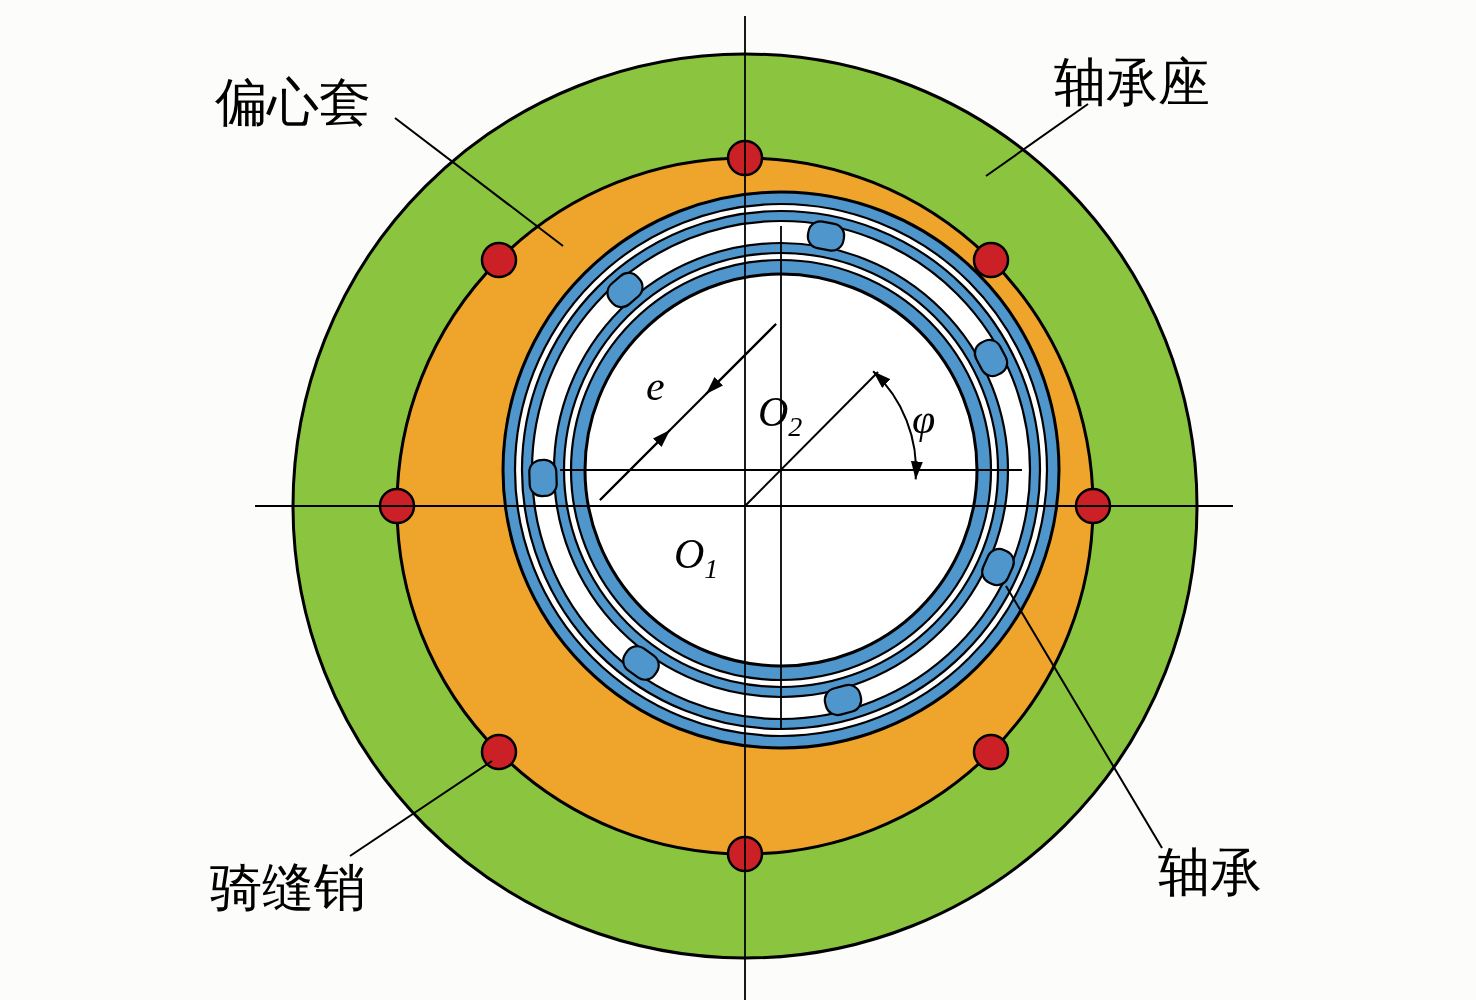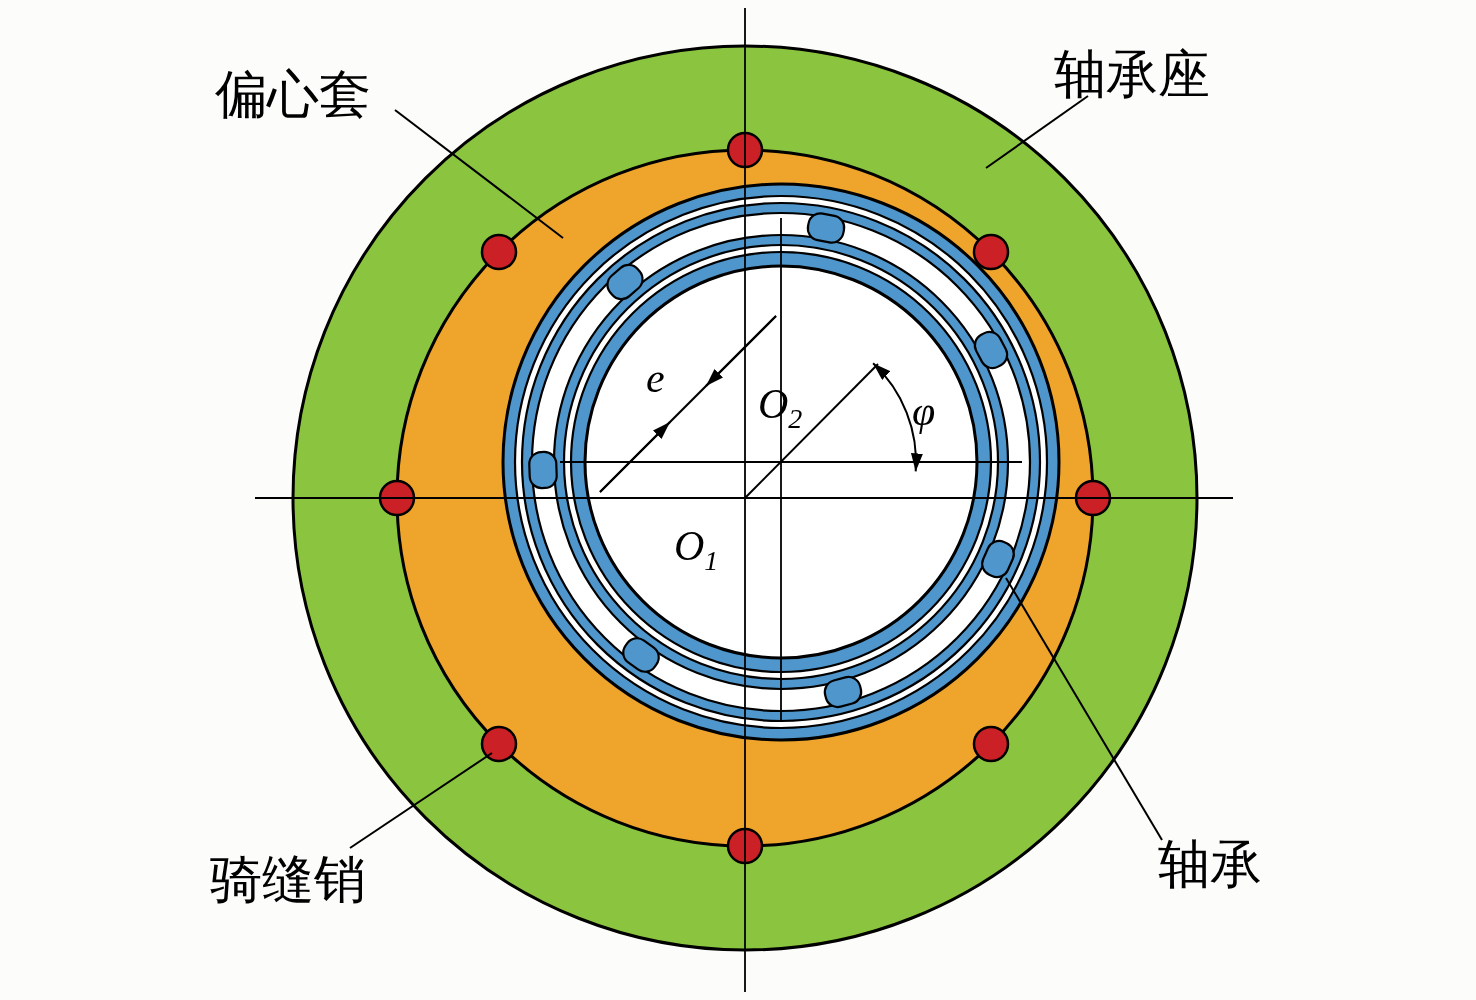--- a/index.html
+++ b/index.html
@@ -2,21 +2,21 @@
 <html style="--housing-green: #8BC53F; --sleeve-orange: #EFA42B; --bearing-blue: #4E96CB; --pin-red: #CB2026; --outline-black: #000000; --background: #FCFCFA;"><head>
 <meta charset="utf-8">
 <style>
   html, body { margin: 0; padding: 0; }
   body {
     width: 1476px; height: 1000px;
     background: var(--background, #FCFCFA);
     font-family: "Liberation Serif", "DejaVu Serif", serif;
     overflow: hidden;
   }
-  .stage { position: relative; width: 1476px; height: 848px; }
+  .stage { position: relative; width: 1476px; height: 848px; margin-top: 8px; }
   svg { display: block; }
 
   .housing   { fill: var(--housing-green, #8BC53F); stroke: #000; stroke-width: 3; }
   .sleeve    { fill: var(--sleeve-orange, #EFA42B); stroke: #000; stroke-width: 3; }
   .ring-blue { fill: var(--bearing-blue, #4E96CB); stroke: #000; stroke-width: 2.2; }
   .ring-white{ fill: #FFFFFF; stroke: #000; stroke-width: 2.2; }
   .bore      { fill: #FFFFFF; stroke: #000; stroke-width: 3; }
   .ball      { fill: var(--bearing-blue, #4E96CB); stroke: #000; stroke-width: 2.2; }
   .pin       { fill: var(--pin-red, #CB2026); stroke: #000; stroke-width: 2.5; }
 

